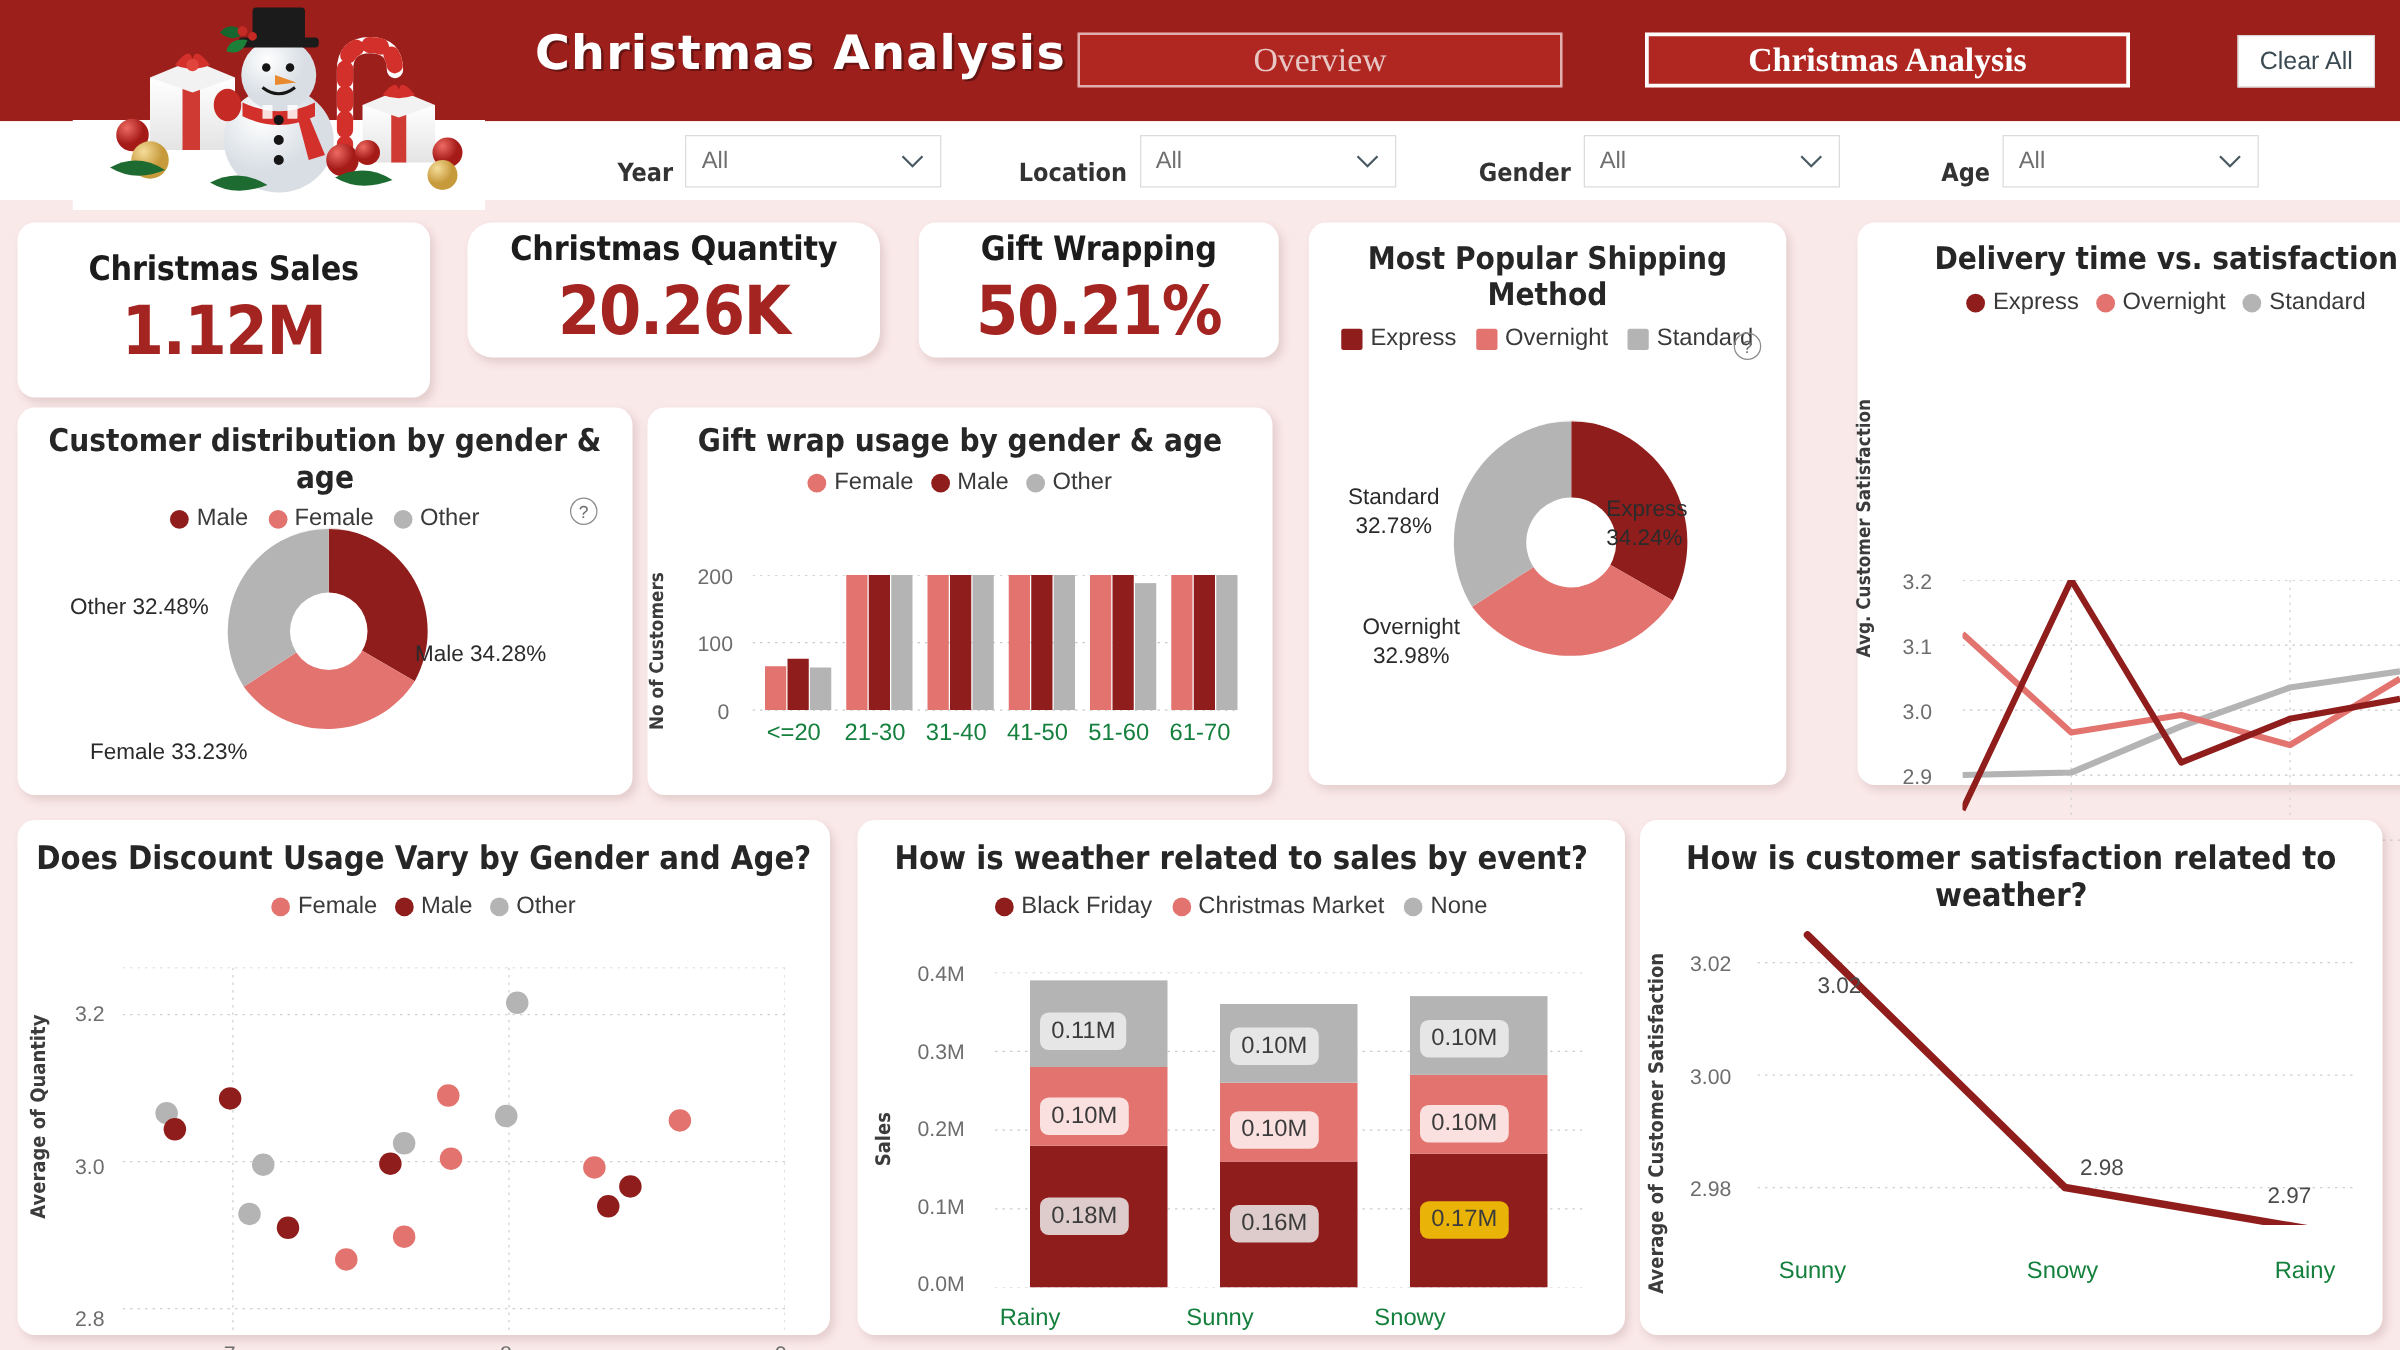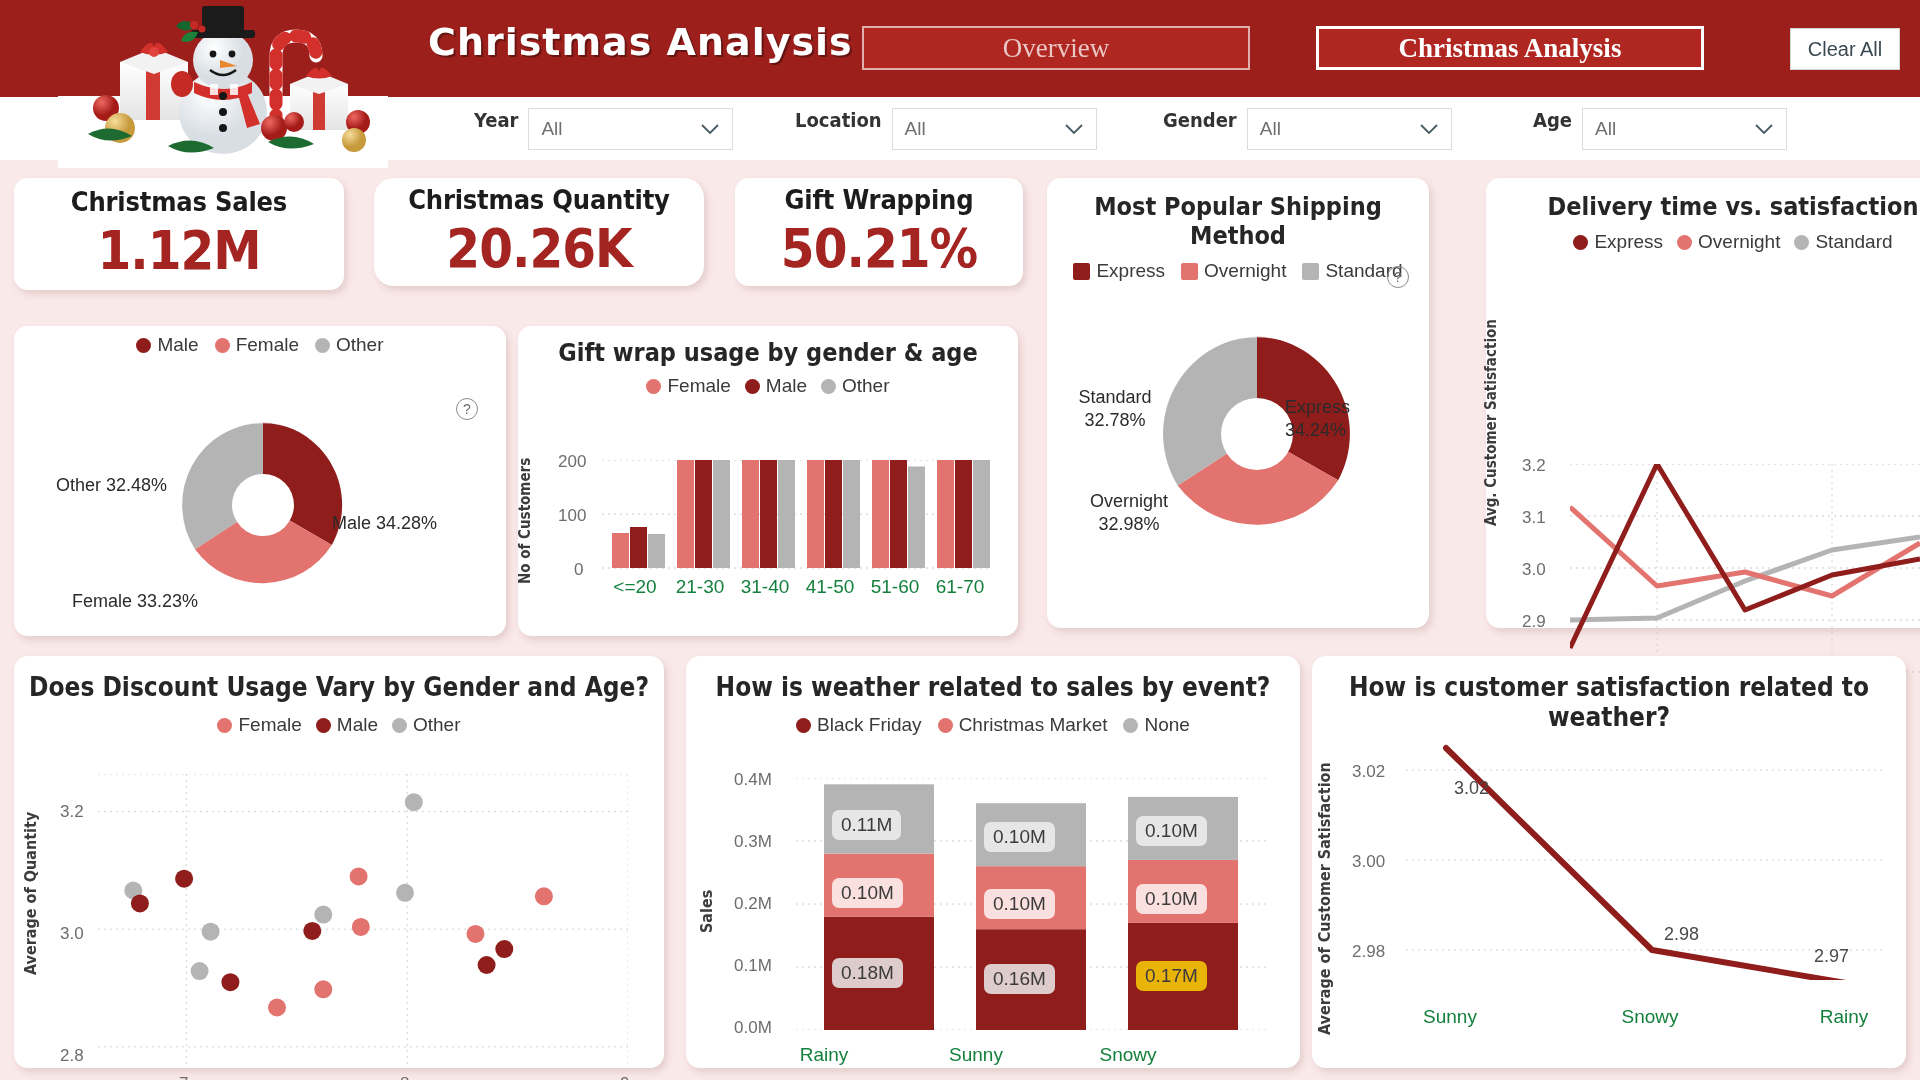--- a/index.html
+++ b/index.html
@@ -75,22 +75,23 @@
     position: relative;
     width: 1920px;
     height: 63px;
     background: #ffffff;
     display: flex;
     align-items: center;
   }
   .filter {
     position: absolute;
     display: flex;
-    align-items: flex-start;
+    align-items: flex-end;
     gap: 10px;
+    margin-left: 20px;
   }
   .filter-label {
     font-size: 20px;
     color: #333;
     font-family: "DejaVu Sans Condensed", "Liberation Sans", sans-serif;
     font-weight: 600;
   }
   .dropdown {
     width: 205px; height: 42px;
     border: 1px solid #dcdcdc;
@@ -320,21 +321,21 @@
       <span class="val">All</span>
       <span class="chev">
         <svg viewBox="0 0 20 12">
             <path d="M2 2 L10 10 L18 2" stroke="#4a5a63" stroke-width="1.8" fill="none"></path>
           </svg>
       </span>
     </div>
   </div>
 </div>
 
-<div class="card kpi" style="left:14px; top:178px; width:330px; height:112px;">
+<div class="card kpi" style="left:14px; top:178px; width:330px; height:140px;">
   <div class="k-label">Christmas Sales</div>
   <div class="k-value">1.12M</div>
 </div>
 
 <div class="card kpi" style="left:374px; top:178px; width:330px; height:108px;border-radius:20px;">
   <div class="k-label">Christmas Quantity</div>
   <div class="k-value">20.26K</div>
 </div>
 
 <div class="card kpi" style="left:735px; top:178px; width:288px; height:108px;">
@@ -430,20 +431,21 @@
 
     <polyline fill="none" stroke="#8f1d1b" stroke-width="5" stroke-linejoin="round" points="0,184 87,0 175,146 262,111 350,95"></polyline>
   </svg>
 
   <div class="tick" style="left:160px; top:508px;">2</div>
   <div class="tick" style="left:335px; top:508px;">4</div>
   <div class="axis-label" style="left:178px; top:534px;">Delivery Time</div>
 </div>
 
 <div class="card" style="left:14px; top:326px; width:492px; height:310px;">
+  <div class="card-title" style="margin-top:12px; font-size:25px;">Customer distribution by gender &amp; age</div>
   <div class="legend" style="margin-top:8px;">
     <span class="li">
       <i class="sw-dot" style="background:#8f1d1b"></i>
       <span>Male</span>
     </span>
     <span class="li">
       <i class="sw-dot" style="background:#e2736e"></i>
       <span>Female</span>
     </span>
     <span class="li">

